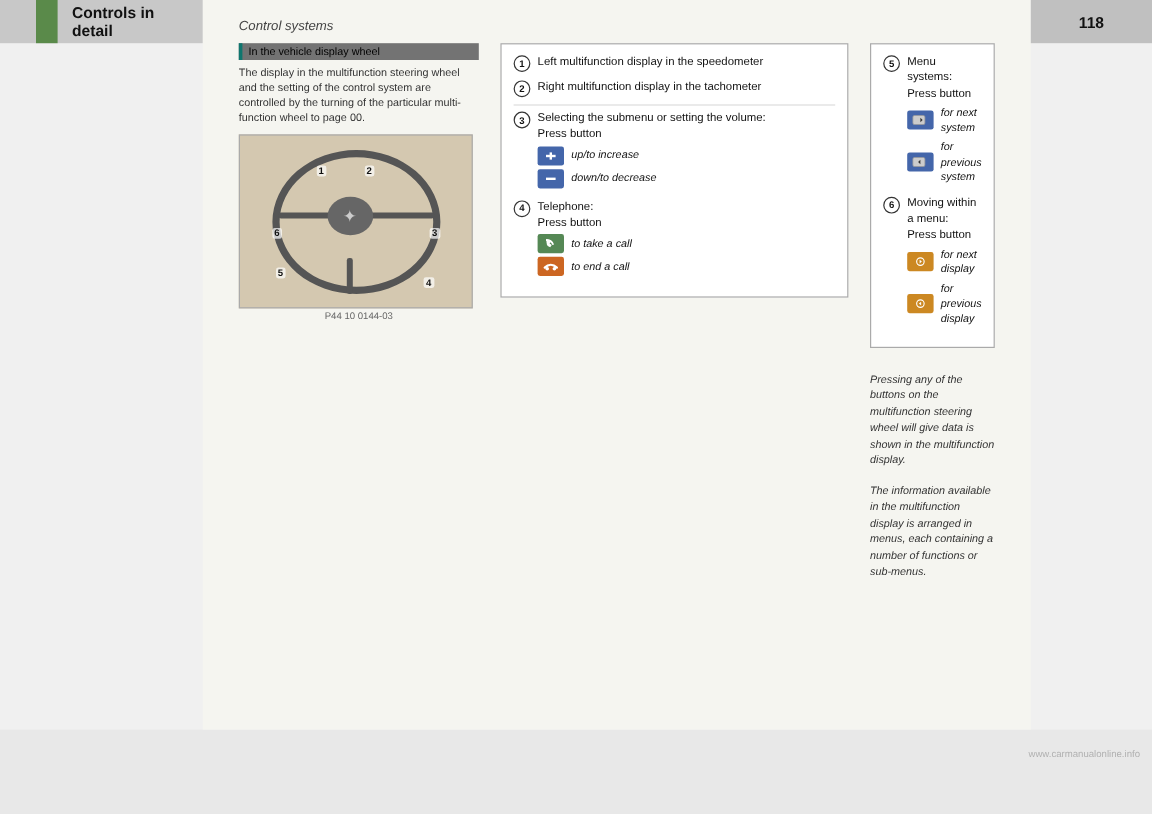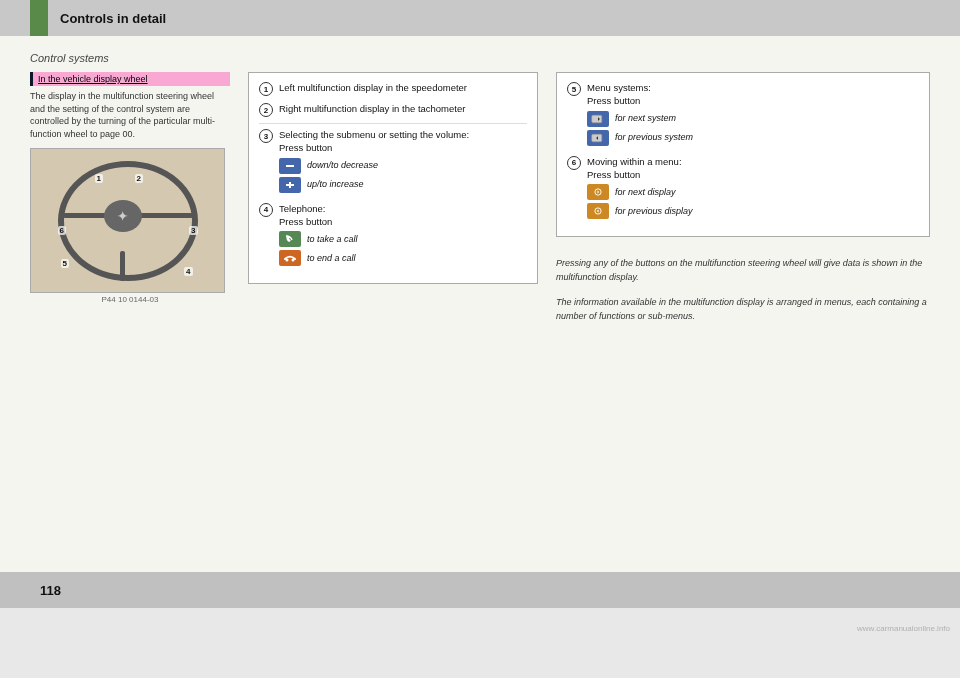--- a/index.html
+++ b/index.html
@@ -9,21 +9,21 @@
       background: #e8e8e8;
       font-family: Arial, Helvetica, sans-serif;
       font-size: 11px;
       overflow: hidden;
     }
     .page {
       width: 960px;
       height: 608px;
       background: #f0f0f0;
       display: flex;
-      flex-direction: column;
+      flex-direction: row;
     }
     .header-bar {
       background: #c8c8c8;
       height: 36px;
       display: flex;
       align-items: center;
       padding: 0 30px;
     }
     .header-bar span {
       font-weight: bold;
@@ -250,26 +250,25 @@
     }
     .watermark {
       position: fixed;
       bottom: 45px;
       right: 10px;
       font-size: 8px;
       color: #999;
       opacity: 0.7;
     }
     .highlight-bar {
-      background: #f9a8d4;
-      border-left: 3px solid #0f172a;
+      background: #737373;
+      border-left: 3px solid #0f766e;
       padding: 2px 5px;
       margin-bottom: 4px;
       font-size: 9px;
-      text-decoration: underline;
     }
   </style>
 </head>
 <body>
 
 <div class="page">
 
   <div class="header-bar">
     <div class="green-tab"></div>
     <span>Controls in detail</span>
@@ -327,33 +326,33 @@
 
 
           <div class="info-item">
             <div class="circle-num">3</div>
             <div class="info-text">
               <div>Selecting the submenu or setting the volume:</div>
               <div>Press button</div>
               <div class="sub-item">
                 <div class="icon-box icon-box-blue">
                   <svg viewBox="0 0 14 10">
+                    <rect x="6" y="2" width="2" height="6" fill="white"></rect>
                     <rect x="3" y="4" width="8" height="2" fill="white"></rect>
                   </svg>
                 </div>
-                <span class="sub-text">down/to decrease</span>
+                <span class="sub-text">up/to increase</span>
               </div>
               <div class="sub-item">
                 <div class="icon-box icon-box-blue">
                   <svg viewBox="0 0 14 10">
-                    <rect x="6" y="2" width="2" height="6" fill="white"></rect>
                     <rect x="3" y="4" width="8" height="2" fill="white"></rect>
                   </svg>
                 </div>
-                <span class="sub-text">up/to increase</span>
+                <span class="sub-text">down/to decrease</span>
               </div>
             </div>
           </div>
 
           <div class="info-item">
             <div class="circle-num">4</div>
             <div class="info-text">
               <div>Telephone:</div>
               <div>Press button</div>
               <div class="sub-item">

